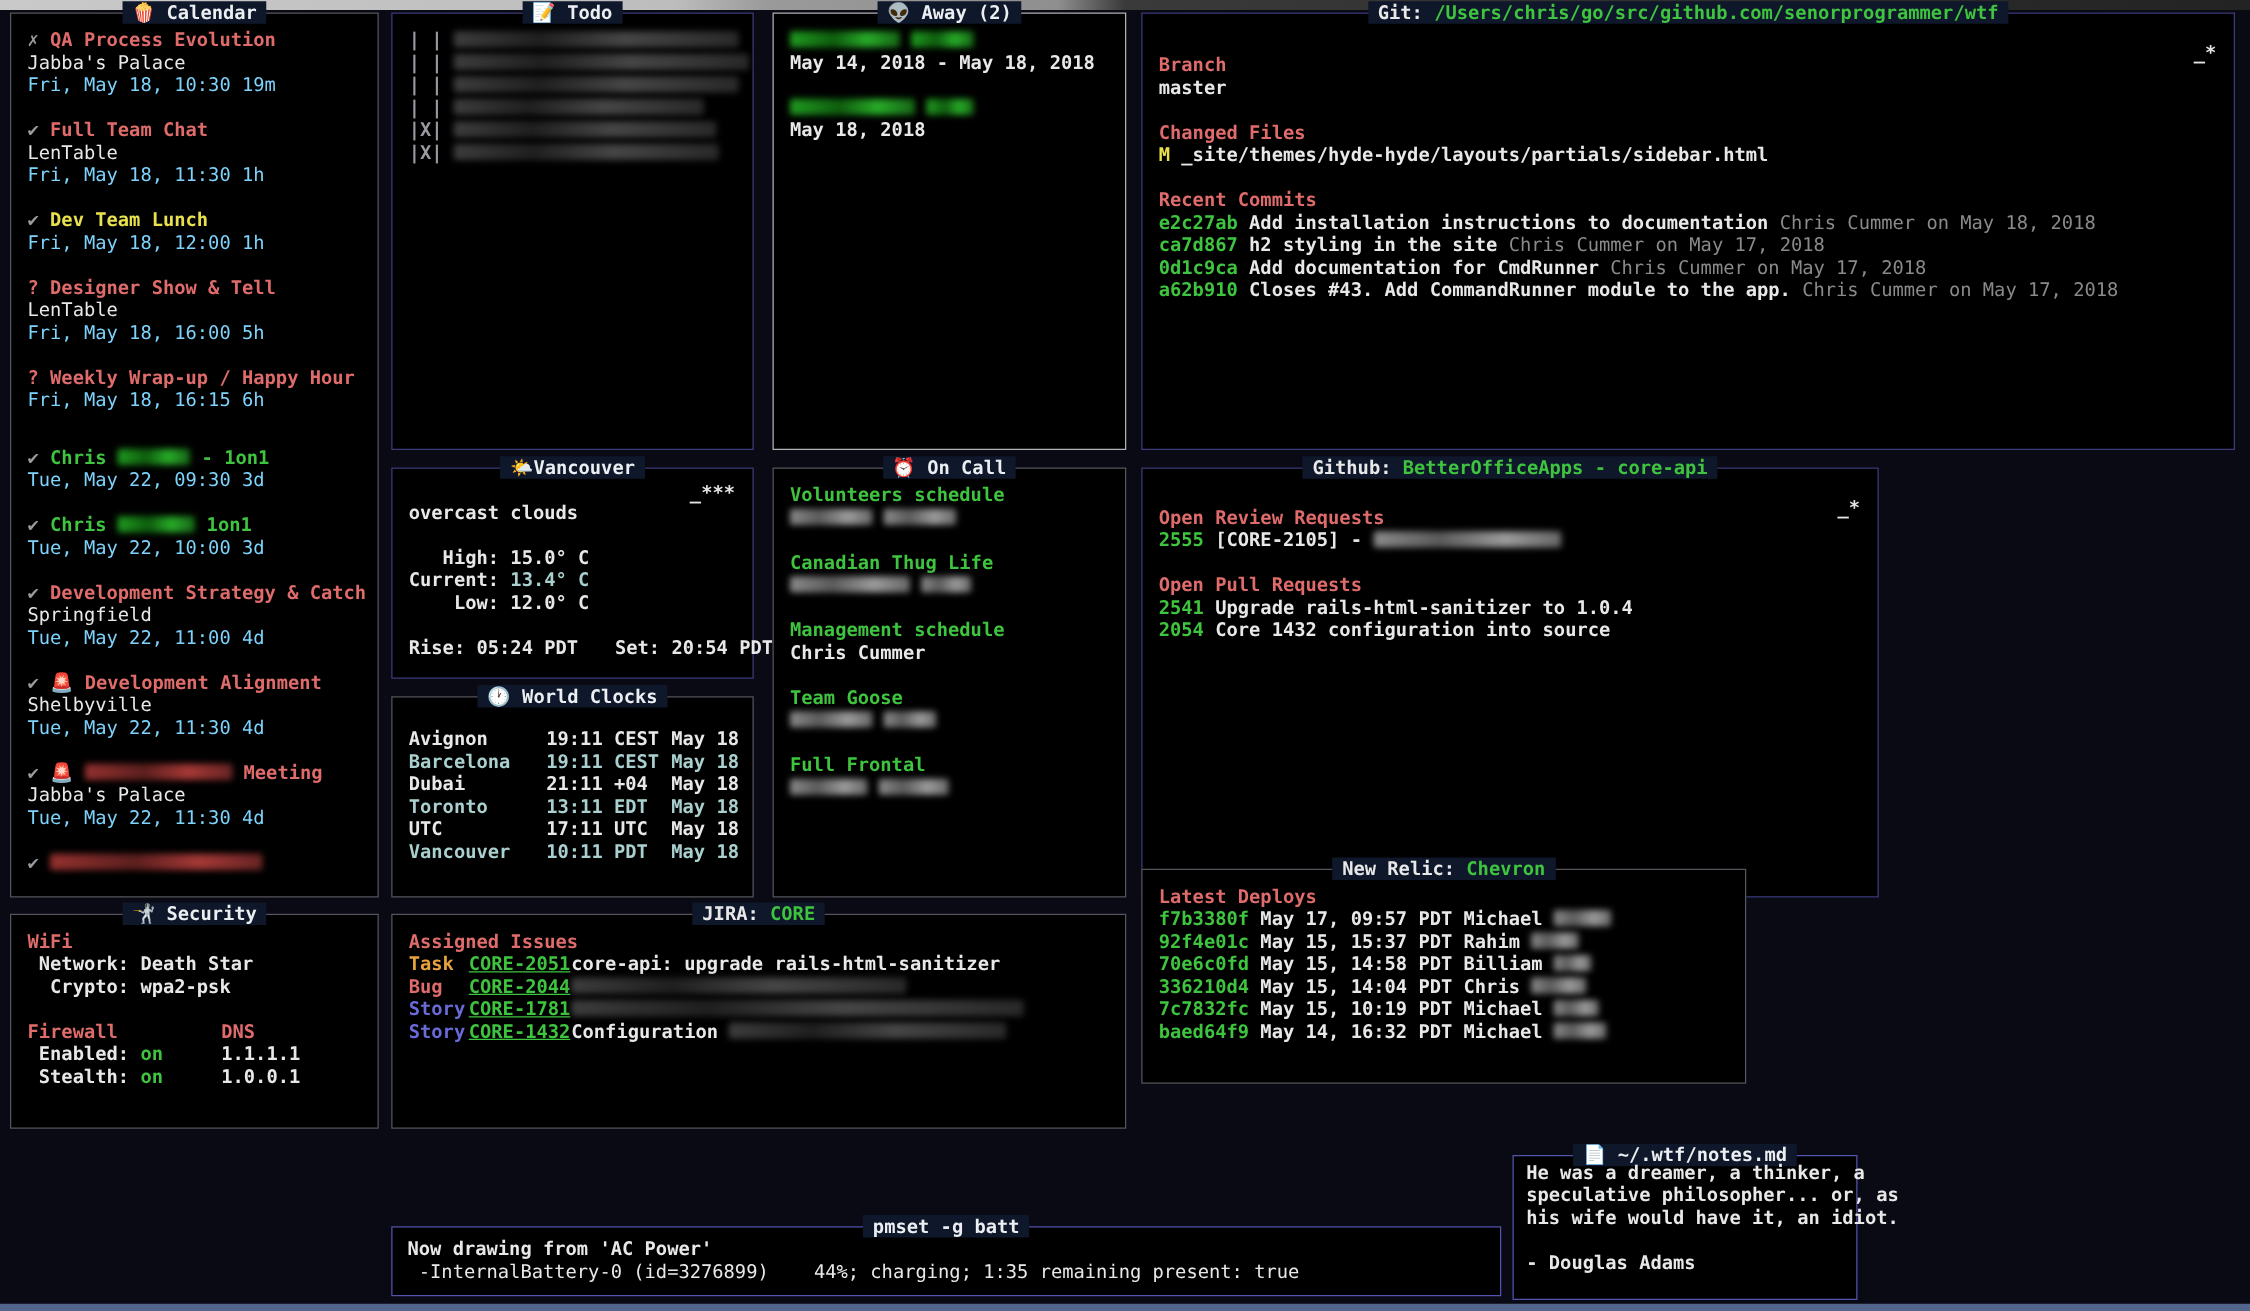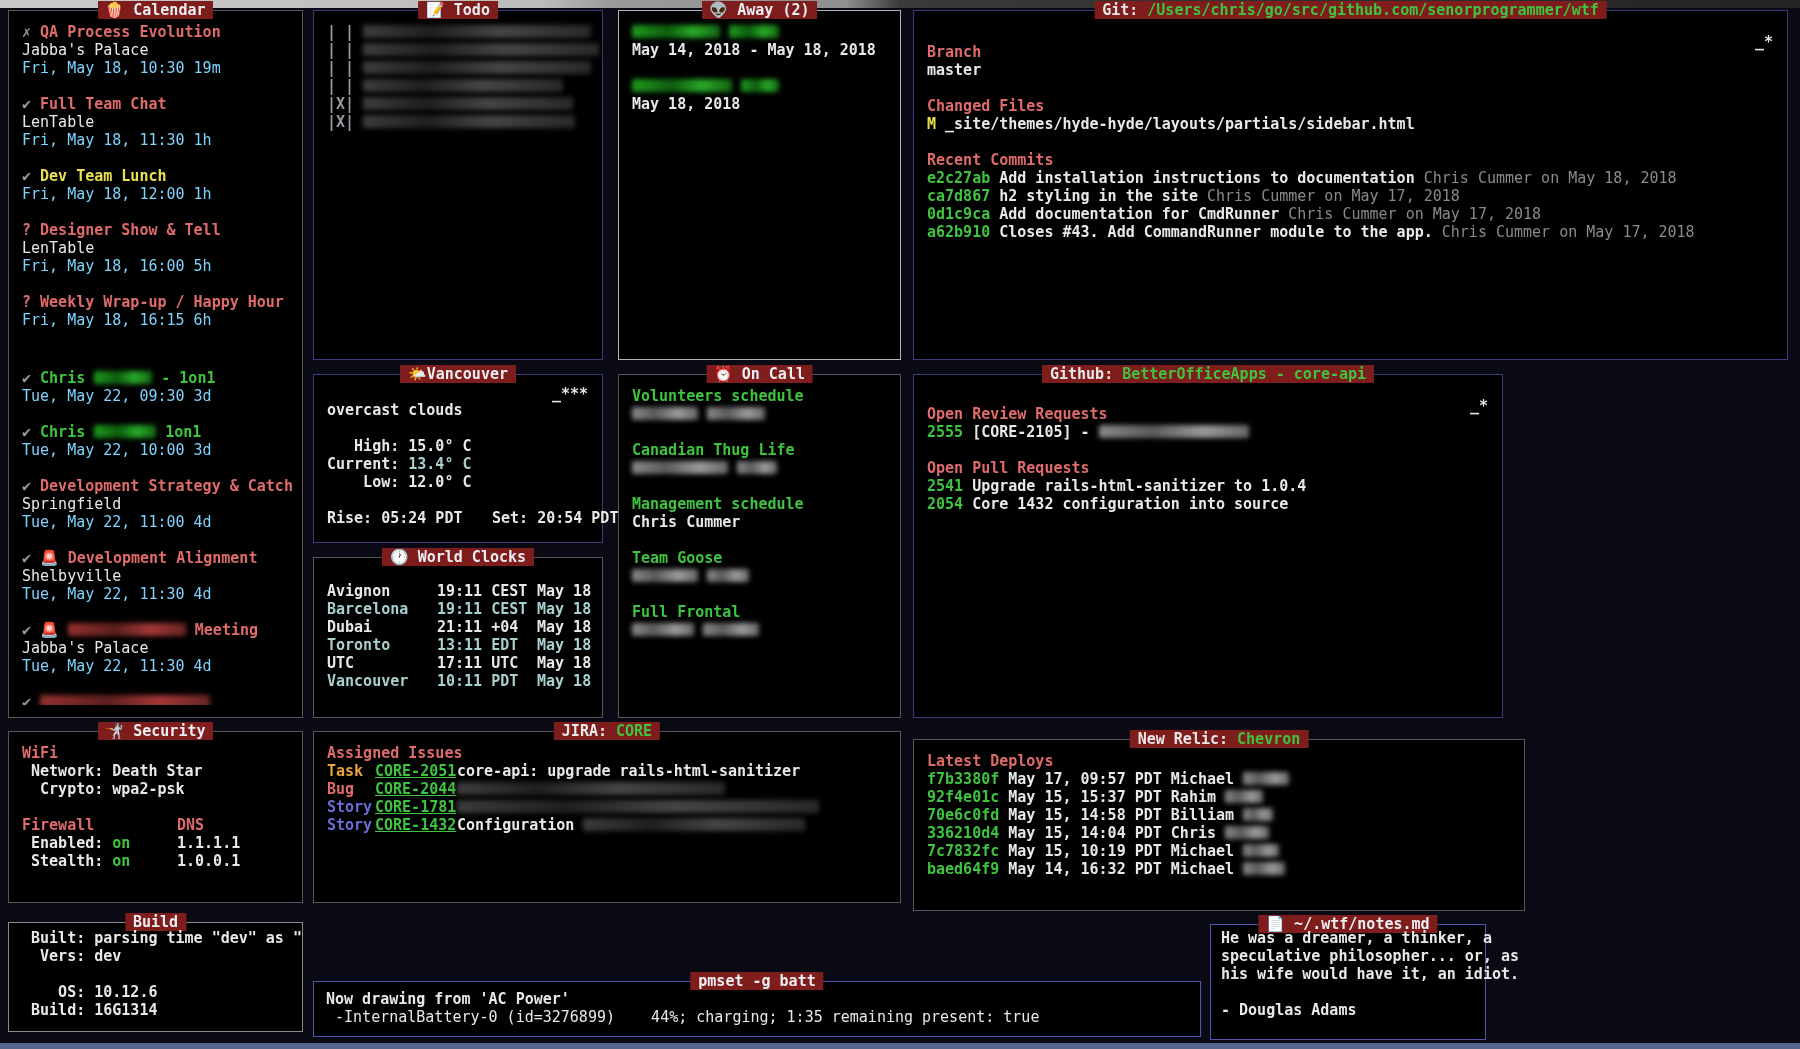--- a/index.html
+++ b/index.html
@@ -14,21 +14,21 @@
   .bottomstrip { position:absolute; left:0; top:1043px; width:1800px; height:6px; background:#54658c; }
 
   .panel { position:absolute; background:#000; border:1px solid #3c3c6e; box-sizing:border-box; }
   .b-gray   { border-color:#56565e; }
   .b-light  { border-color:#b2b2b8; }
   .b-blue   { border-color:#3c3c7c; }
   .b-bright { border-color:#5454b0; }
   .b-mid    { border-color:#8a8a92; }
 
   .panel-title { position:absolute; top:-10px; left:50%; transform:translateX(-50%);
-    background:#7f1d1d; padding:0 8px; white-space:pre; font-weight:bold; color:#eceff2; }
+    background:#0f172a; padding:0 8px; white-space:pre; font-weight:bold; color:#eceff2; }
   .content { position:relative; padding:12px 13px 12px 13px; }
   .line { white-space:pre; min-height:18px; position:relative; }
   .sp { height:18px; }
 
   .red    { color:#df6b6b; }
   .green  { color:#3fc43f; }
   .yellow { color:#e8e04d; }
   .orange { color:#e8a33d; }
   .blue   { color:#6a6ad8; }
   .teal   { color:#a9cfcf; }
@@ -81,21 +81,21 @@
       </div>
       <div class="cal-item">
         <div class="line"><span class="red bold">? </span><span class="red bold">Designer Show &amp; Tell</span></div>
         <div class="line white">LenTable</div>
         <div class="line pale">Fri, May 18, 16:00 5h</div>
       </div>
       <div class="cal-item">
         <div class="line"><span class="red bold">? </span><span class="red bold">Weekly Wrap-up / Happy Hour</span></div>
         <div class="line pale">Fri, May 18, 16:15 6h</div>
       </div>
-      <div class="cal-item" style="margin-top:40px;">
+      <div class="cal-item" style="margin-top:28px;">
         <div class="line"><span class="gray bold">✔ </span><span class="green bold">Chris </span><span class="redact g" style="width:58px"></span><span class="green bold"> - 1on1</span></div>
         <div class="line pale">Tue, May 22, 09:30 3d</div>
       </div>
       <div class="cal-item">
         <div class="line"><span class="gray bold">✔ </span><span class="green bold">Chris </span><span class="redact g" style="width:62px"></span><span class="green bold"> 1on1</span></div>
         <div class="line pale">Tue, May 22, 10:00 3d</div>
       </div>
       <div class="cal-item">
         <div class="line"><span class="gray bold">✔ </span><span class="red bold">Development Strategy &amp; Catch U</span></div>
         <div class="line white">Springfield</div>
@@ -249,43 +249,33 @@
     <div class="panel-title"><span class="white bold">JIRA: </span><span class="green bold">CORE</span></div>
     <div class="content">
       <div class="line red bold">Assigned Issues</div>
       <div class="line"><span class="jtype orange">Task</span><span class="jkey green">CORE-2051</span><span class="white bold">core-api: upgrade rails-html-sanitizer</span></div>
       <div class="line"><span class="jtype red">Bug</span><span class="jkey green">CORE-2044</span><span class="redact gr" style="width:268px"></span></div>
       <div class="line"><span class="jtype blue">Story</span><span class="jkey green">CORE-1781</span><span class="redact gr" style="width:362px"></span></div>
       <div class="line"><span class="jtype blue">Story</span><span class="jkey green">CORE-1432</span><span class="white bold">Configuration </span><span class="redact gr" style="width:222px"></span></div>
     </div>
   </section>
 
-  <section class="panel b-gray" style="left:913px;top:739px;width:612px;height:172px;">
+  <section class="panel b-gray" style="left:913px;top:695px;width:484px;height:172px;">
     <div class="panel-title"><span class="white bold">New Relic: </span><span class="green bold">Chevron</span></div>
     <div class="content">
       <div class="line red bold">Latest Deploys</div>
       <div class="line"><span class="green bold">f7b3380f</span><span class="white bold"> May 17, 09:57 PDT Michael </span><span class="redact gr2" style="width:46px"></span></div>
       <div class="line"><span class="green bold">92f4e01c</span><span class="white bold"> May 15, 15:37 PDT Rahim </span><span class="redact gr2" style="width:38px"></span></div>
       <div class="line"><span class="green bold">70e6c0fd</span><span class="white bold"> May 15, 14:58 PDT Billiam </span><span class="redact gr2" style="width:30px"></span></div>
       <div class="line"><span class="green bold">336210d4</span><span class="white bold"> May 15, 14:04 PDT Chris </span><span class="redact gr2" style="width:44px"></span></div>
       <div class="line"><span class="green bold">7c7832fc</span><span class="white bold"> May 15, 10:19 PDT Michael </span><span class="redact gr2" style="width:36px"></span></div>
       <div class="line"><span class="green bold">baed64f9</span><span class="white bold"> May 14, 16:32 PDT Michael </span><span class="redact gr2" style="width:42px"></span></div>
     </div>
   </section>
 
-  <section class="panel b-mid" style="left:8px;top:922px;width:295px;height:110px;">
-    <div class="panel-title"><span>Build</span></div>
-    <div class="content" style="padding-top:6px;">
-      <div class="line white bold"> Built: parsing time "dev" as "</div>
-      <div class="line white bold">  Vers: dev</div>
-      <div class="line"></div>
-      <div class="line white bold">    OS: 10.12.6</div>
-      <div class="line white bold"> Build: 16G1314</div>
-    </div>
-  </section>
 
   <section class="panel b-bright" style="left:313px;top:981px;width:888px;height:56px;">
     <div class="panel-title"><span>pmset -g batt</span></div>
     <div class="content" style="padding:8px 12px 0 12px;">
       <div class="line white bold">Now drawing from 'AC Power'</div>
       <div class="line white"> -InternalBattery-0 (id=3276899)    44%; charging; 1:35 remaining present: true</div>
     </div>
   </section>
 
   <section class="panel b-bright" style="left:1210px;top:924px;width:276px;height:116px;">

